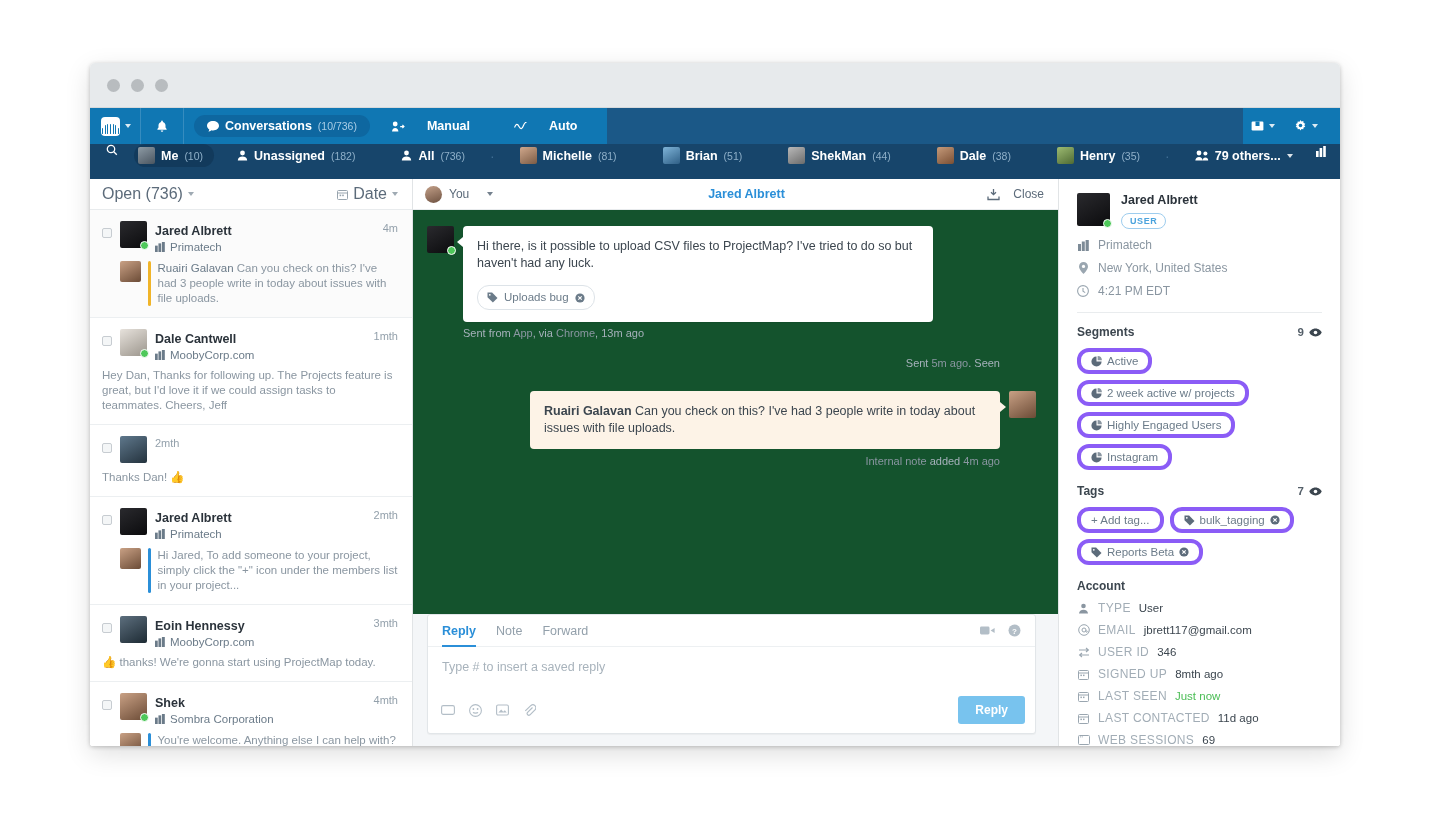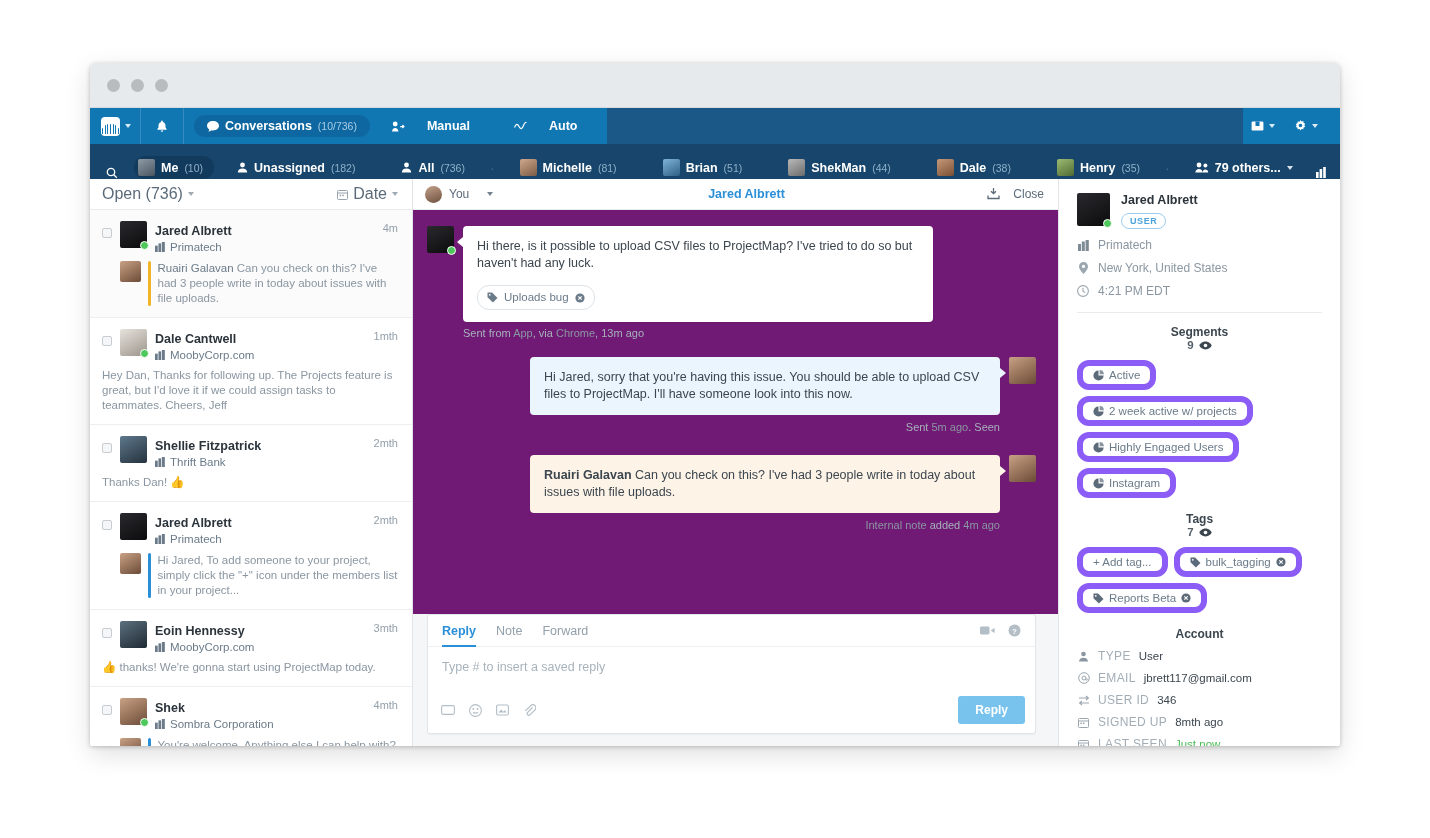--- a/index.html
+++ b/index.html
@@ -55,21 +55,21 @@
   .nav-right .ico-btn { display:flex; align-items:center; gap:5px; padding:0 8px; }
   .navbar .pill-tab {
     display:flex; align-items:center; gap:6px; background:#0e67a0; color:#fff;
     border-radius:13px; padding:4px 13px; font-weight:bold; margin:5px 0 5px 10px;
   }
   .navbar .plain-tab { display:flex; align-items:center; gap:22px; padding:0 22px; font-weight:bold; }
   .conv-group { display:flex; align-items:center; background:#1077b3; padding-right: 8px; }
   
   .subnav {
     height: 35px; flex: 0 0 35px; background: #17456b; color: #fff;
-    display: flex; align-items: flex-end; font-size: 12.5px; padding: 0 14px;
+    display: flex; align-items: flex-start; font-size: 12.5px; padding: 0 14px;
   }
   .sub-item { display:flex; align-items:center; gap:6px; padding: 0 23px; font-weight:bold; white-space:nowrap; }
   .sub-item .c { font-weight: normal; color:#8fb0c9; font-size:10.5px; }
   .sub-sep { color:#3f6c92; font-size: 14px; padding: 0 2px; }
   .sub-me { background:#123a5c; border-radius:14px; padding:3px 11px 3px 4px; margin-left:4px; }
   .av { width:17px; height:17px; border-radius:2px; background:#6b7d8c; display:block; flex:0 0 17px; overflow:hidden; position:relative; }
   .av.r { border-radius:50%; }
   .insights { margin-left:auto; display:flex; align-items:center; gap:17px; font-weight:bold; }
   
   .body { flex: 1; display: flex; min-height: 0; background:#fff; }
@@ -101,23 +101,23 @@
   .cr-qav { width:21px; height:21px; flex:0 0 21px; border-radius:2px; }
   .cr-bar { width:2.5px; align-self:stretch; border-radius:2px; flex:0 0 2.5px; }
   .cr-qtxt { font-size:11.5px; color:#8a96a1; line-height:15px; }
   
   .conv-head {
     height:31px; flex:0 0 31px; display:flex; align-items:center; padding:0 14px 0 12px;
     border-bottom:1px solid #e8ebed; font-size:12px; color:#5c6b7a; gap:7px;
   }
   .conv-head .title { position:absolute; left:0; right:0; text-align:center; color:#2b8fd8; font-weight:bold; font-size:12.5px; pointer-events:none; }
   .ch-rel { position:relative; flex:1; display:flex; align-items:center; }
-  .ch-close { display:flex; align-items:center; gap:13px; color:#5c6b7a; z-index:2; }
-  
-  .thread { flex:1; background:#701a75; padding:16px 22px 10px 14px; overflow:hidden; }
+  .ch-close { display:flex; align-items:flex-end; gap:13px; color:#5c6b7a; z-index:2; }
+  
+  .thread { flex:1; background:#14532d; padding:16px 22px 10px 14px; overflow:hidden; }
   .msg { display:flex; gap:9px; margin-bottom:4px; }
   .msg.out { justify-content:flex-end; }
   .bub-av { width:27px; height:27px; flex:0 0 27px; border-radius:2px; position:relative; }
   .bubble { max-width:470px; border-radius:4px; padding:12px 14px; font-size:12.5px; line-height:17px; color:#3c464f; position:relative; }
   .bubble.white { background:#fff; box-shadow:0 1px 1px rgba(0,0,0,.07); }
   .bubble.blue { background:#eaf5fd; }
   .bubble.note { background:#fdf3e7; }
   .bubble:after { content:""; position:absolute; top:11px; width:0; height:0; border-top:5px solid transparent; border-bottom:5px solid transparent; }
   .bubble.white:after { left:-6px; border-right:6px solid #fff; }
   .bubble.blue:after { right:-6px; border-left:6px solid #eaf5fd; }
@@ -141,24 +141,24 @@
   .cfoot .sp { margin-left:auto; }
   .btn-reply { background:#78c3ee; color:#fff; font-size:12px; font-weight:bold; border:none; border-radius:3px; padding:7px 17px; }
   
   .ui-head { display:flex; gap:11px; align-items:flex-start; }
   .ui-av { width:33px; height:33px; flex:0 0 33px; border-radius:2px; position:relative; }
   .ui-name { font-size:12.5px; font-weight:bold; color:#2b333b; }
   .badge-user { display:inline-block; margin-top:6px; border:1px solid #9ecdee; color:#4ba3dd; border-radius:9px; font-size:9px; font-weight:bold; letter-spacing:.6px; padding:2px 8px; }
   .ui-line { display:flex; align-items:center; gap:9px; font-size:12px; color:#8a96a1; margin-top:9px; }
   .ui-line .gi { width:12px; flex:0 0 12px; display:flex; justify-content:center; color:#9aa6b0; }
   .hr { height:1px; background:#e9ecee; margin:14px 0 12px; }
-  .sec-head { display:flex; align-items:center; justify-content:space-between; font-size:12px; font-weight:bold; color:#3c464f; margin-bottom:9px;flex-direction:column; }
+  .sec-head { display:flex; align-items:center; justify-content:space-between; font-size:12px; font-weight:bold; color:#3c464f; margin-bottom:9px; }
   .sec-head .cnt { display:flex; align-items:center; gap:5px; font-size:11.5px; color:#545f69; }
   .chips { display:flex; flex-wrap:wrap; gap:6px; margin-bottom:14px; }
-  .chip { display:inline-flex; align-items:center; gap:5px; border:6px solid #8b5cf6; border-radius:12px; padding:3px 10px; font-size:11.5px; color:#6b7b89; white-space:nowrap; }
+  .chip { display:inline-flex; align-items:center; gap:5px; border:4px solid #8b5cf6; border-radius:12px; padding:3px 10px; font-size:11.5px; color:#6b7b89; white-space:nowrap; }
   .acct-row { display:flex; align-items:center; gap:8px; font-size:11.5px; margin-top:8px; }
   .acct-row .gi { width:13px; flex:0 0 13px; display:flex; justify-content:center; color:#9aa6b0; }
   .acct-k { color:#a2adb6; font-size:12px; letter-spacing:.35px; text-transform:uppercase; }
   .acct-v { color:#3c464f; font-size:11.5px; }
   .acct-v.green { color:#4bbd55; }
   .chev-more { text-align:center; color:#9aa6b0; margin:9px 0 4px; font-size:12px; }
   .comp-head { display:flex; align-items:center; gap:8px; font-size:12px; font-weight:bold; color:#3c464f; margin-top:12px; }
   svg { display:block; }
 </style>
 </head>
@@ -368,28 +368,20 @@
                   <span>MoobyCorp.com</span>
                 </span></span>
               <span class="cr-time">1mth</span>
             </div>
             <div class="cr-snip plain">Hey Dan, Thanks for following up. The Projects feature is great, but I'd love it if we could assign tasks to teammates. Cheers, Jeff</div>
           </div>
           <div class="conv-row">
             <div class="cr-top">
               <span class="cb"></span>
               <span class="cr-av" style="background:linear-gradient(150deg,#5f788c,#24323d)"></span>
-              <span class="cr-meta"><span class="cr-name">Shellie Fitzpatrick</span><span class="cr-comp">
-                  <svg width="10" height="10" viewBox="0 0 11 11">
-                    <rect x="0" y="4" width="3" height="7" fill="#6b7b89"></rect>
-                    <rect x="3.8" y="1.5" width="3" height="9.5" fill="#6b7b89"></rect>
-                    <rect x="7.6" y="0" width="3.2" height="11" fill="#6b7b89"></rect>
-                  </svg>
-                  <span>Thrift Bank</span>
-                </span></span>
               <span class="cr-time">2mth</span>
             </div>
             <div class="cr-snip plain">Thanks Dan! 👍</div>
           </div>
           <div class="conv-row">
             <div class="cr-top">
               <span class="cb"></span>
               <span class="cr-av" style="background:linear-gradient(150deg,#2a2a2e,#0b0b0d)"></span>
               <span class="cr-meta"><span class="cr-name">Jared Albrett</span><span class="cr-comp">
                   <svg width="10" height="10" viewBox="0 0 11 11">
@@ -481,26 +473,20 @@
                   <span>Uploads bug</span>
                   <svg width="10" height="10" viewBox="0 0 10 10">
                     <circle cx="5" cy="5" r="4.6" fill="#6b7b89"></circle>
                     <path d="M3.3 3.3l3.4 3.4M6.7 3.3L3.3 6.7" stroke="#fff" stroke-width="1.1"></path>
                   </svg>
                 </span></div>
             </div>
             <div class="meta-line">Sent from <span class="meta-strong">App</span>, via <span class="meta-strong">Chrome</span>, 13m ago</div>
           </div>
           <div>
-            <div class="msg out">
-              <div class="bubble blue">
-                <div>Hi Jared, sorry that you're having this issue. You should be able to upload CSV files to ProjectMap. I'll have someone look into this now.</div>
-              </div>
-              <span class="bub-av" style="background:linear-gradient(150deg,#c9a185,#6b4b36)"></span>
-            </div>
             <div class="meta-line right">Sent <span class="meta-strong">5m ago</span>. Seen</div>
           </div>
           <div>
             <div class="msg out">
               <div class="bubble note">
                 <div><b>Ruairi Galavan </b>Can you check on this? I've had 3 people write in today about issues with file uploads.</div>
               </div>
               <span class="bub-av" style="background:linear-gradient(150deg,#c9a185,#6b4b36)"></span>
             </div>
             <div class="meta-line right"><span class="meta-strong">Internal note</span> added <span class="meta-strong">4m ago</span></div>

